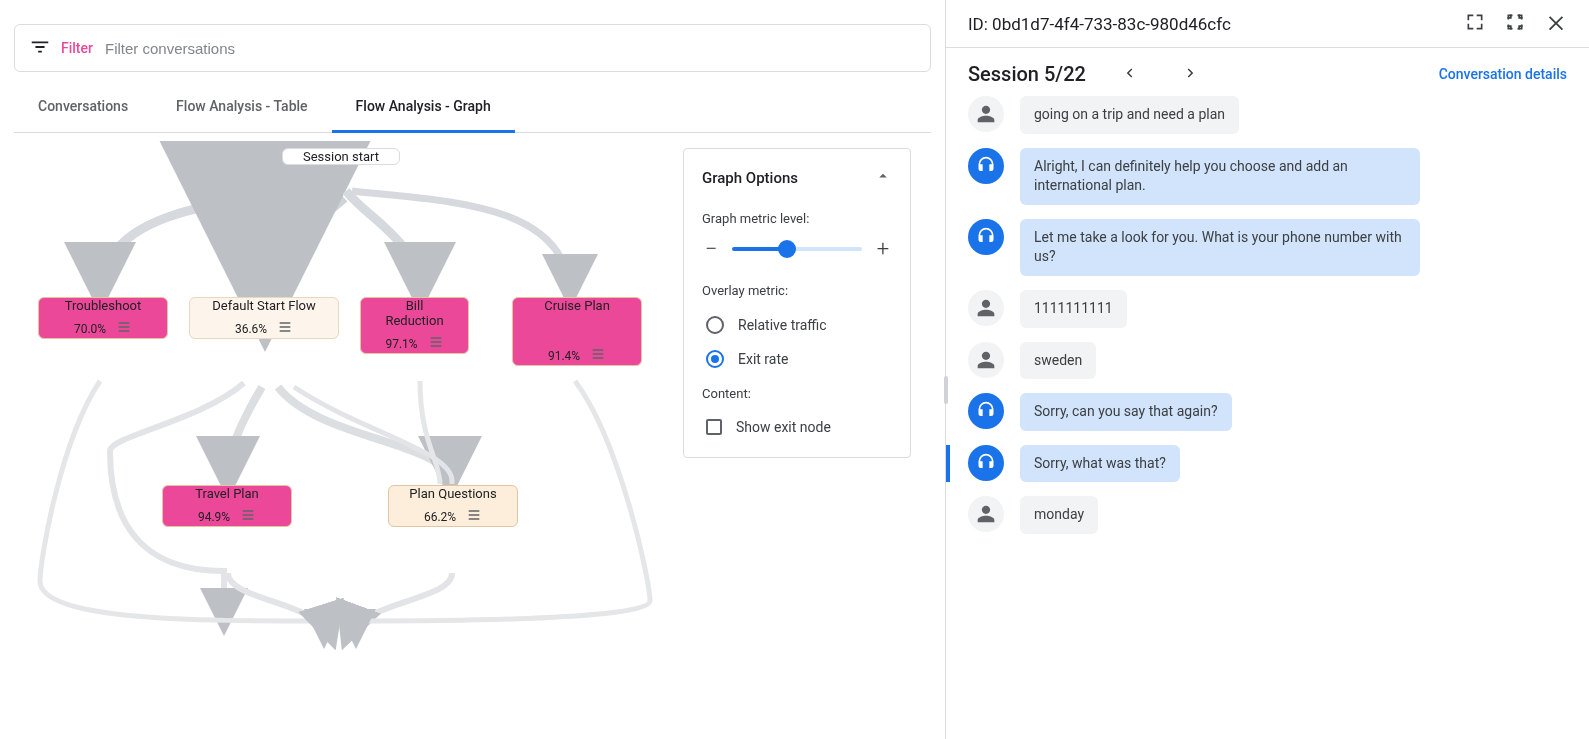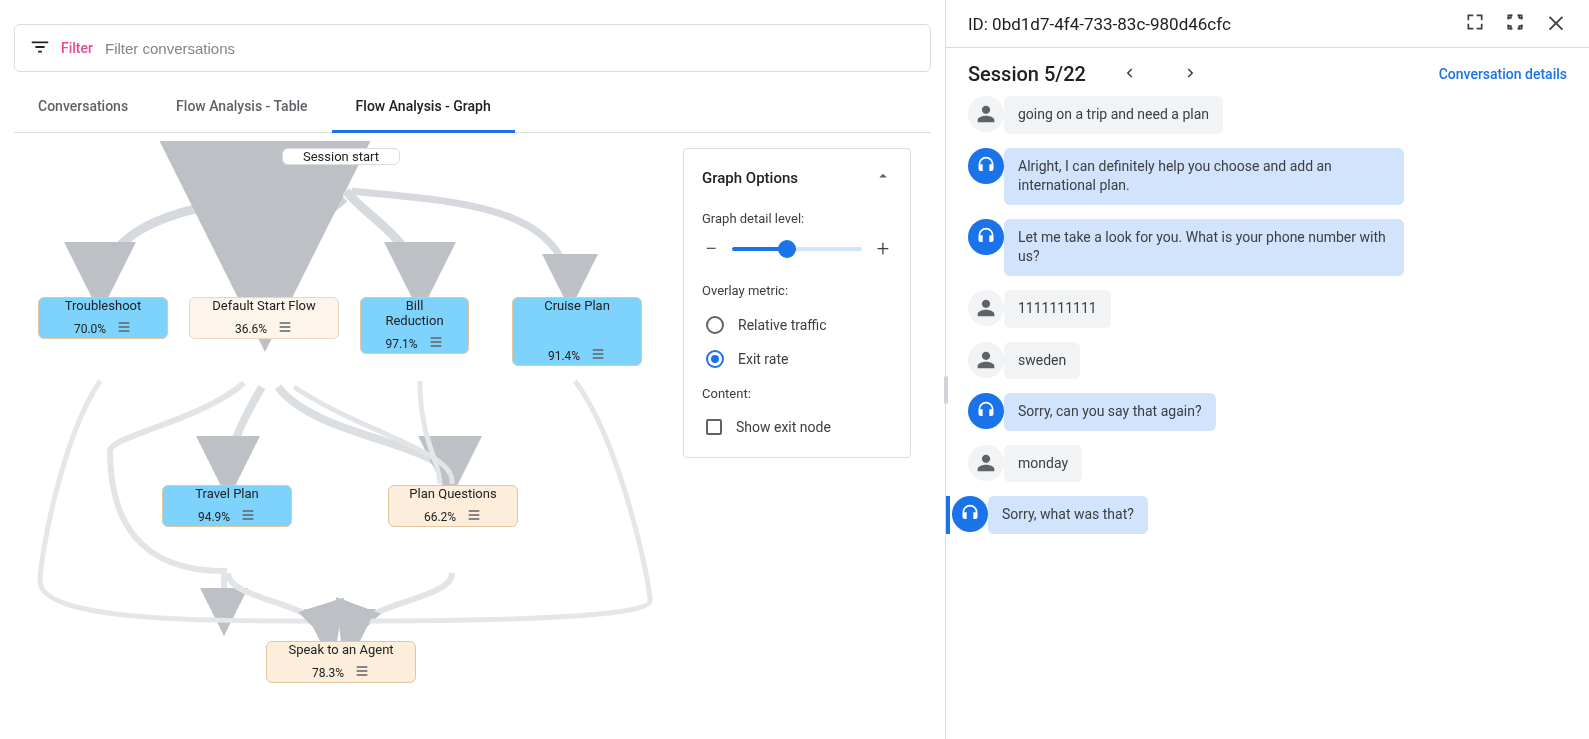--- a/index.html
+++ b/index.html
@@ -93,21 +93,21 @@
     justify-content: center;
     padding: 0 18px;
     font-size: 14px;
     text-align: center;
     box-shadow: 0 0 0 rgba(0,0,0,0);
   }
   .node.start {
     background: #fff;
   }
   .node.flow {
-    background: #7dd3fc;
+    background: #ec4899;
     border: 1px solid #e0c7a2;
   }
   .node.flow.light { background: #fceedb; }
   .node.flow.lighter { background: #fdf5eb; border-color: #e9d7bf; }
   .node .title { font-size: 13px; font-weight: 400; color: #202124; }
   .node .metric-row { display: flex; align-items: center; gap: 10px; margin-top: 6px; }
   .node .metric { font-size: 12px; color: #202124; }
   .node .list-icon svg { width: 16px; height: 16px; fill: #5f6368; }
   
   .options-panel {
@@ -190,20 +190,21 @@
   .messages {
     padding: 0 14px 20px 22px;
     display: flex;
     flex-direction: column;
     gap: 14px;
     overflow-y: auto;
   }
   .msg-row {
     display: flex;
     align-items: flex-start;
+    gap: 16px;
   }
   .avatar {
     width: 36px; height: 36px; border-radius: 50%;
     display: flex; align-items: center; justify-content: center;
     flex-shrink: 0;
   }
   .avatar.user { background: #f1f3f4; }
   .avatar.agent { background: #1a73e8; }
   .avatar svg { width: 20px; height: 20px; }
   .avatar.user svg { fill: #5f6368; }
@@ -342,40 +343,31 @@
       <div class="node flow light" style="left:388px; top:344px; width:130px;">
         <span class="title">Plan Questions</span>
         <div class="metric-row">
           <span class="metric">66.2%</span>
           <span class="list-icon"><svg viewBox="0 0 24 24">
                 <path d="M4 5h16v2H4V5zm0 6h16v2H4v-2zm0 6h16v2H4v-2z"></path>
               </svg></span>
         </div>
       </div>
 
-      <div class="node flow light" style="left:266px; top:500px; width:150px;">
-        <span class="title">Speak to an Agent</span>
-        <div class="metric-row">
-          <span class="metric">78.3%</span>
-          <span class="list-icon"><svg viewBox="0 0 24 24">
-                <path d="M4 5h16v2H4V5zm0 6h16v2H4v-2zm0 6h16v2H4v-2z"></path>
-              </svg></span>
-        </div>
-      </div>
 
       <div class="options-panel">
         <div class="options-header">
           <span>Graph Options</span>
           <span class="chev">
             <svg viewBox="0 0 24 24">
                 <path d="M7 14l5-5 5 5z"></path>
               </svg>
           </span>
         </div>
-        <div class="opt-label">Graph detail level:</div>
+        <div class="opt-label">Graph metric level:</div>
         <div class="slider-row">
           <span class="pm">−</span>
           <div class="slider-track">
             <div class="slider-thumb"></div>
           </div>
           <span class="pm">+</span>
         </div>
         <div class="opt-label">Overlay metric:</div>
         <div class="radio-row">
           <span class="radio"></span>
@@ -482,31 +474,31 @@
           <div class="bubble user">sweden</div>
         </div>
         <div class="msg-row">
           <div class="avatar agent">
             <svg viewBox="0 0 24 24">
               <path d="M12 1a9 9 0 00-9 9v5a3 3 0 003 3h2v-8H5v-0a7 7 0 1114 0v0h-3v8h2a3 3 0 003-3v-5a9 9 0 00-9-9z"></path>
             </svg>
           </div>
           <div class="bubble agent">Sorry, can you say that again?</div>
         </div>
+        <div class="msg-row highlighted">
+          <div class="avatar agent">
+            <svg viewBox="0 0 24 24">
+              <path d="M12 1a9 9 0 00-9 9v5a3 3 0 003 3h2v-8H5v-0a7 7 0 1114 0v0h-3v8h2a3 3 0 003-3v-5a9 9 0 00-9-9z"></path>
+            </svg>
+          </div>
+          <div class="bubble agent">Sorry, what was that?</div>
+        </div>
         <div class="msg-row">
           <div class="avatar user">
             <svg viewBox="0 0 24 24">
               <path d="M12 12c2.7 0 5-2.3 5-5s-2.3-5-5-5-5 2.3-5 5 2.3 5 5 5zm0 2c-3.3 0-10 1.7-10 5v3h20v-3c0-3.3-6.7-5-10-5z"></path>
             </svg>
           </div>
           <div class="bubble user">monday</div>
         </div>
-        <div class="msg-row highlighted">
-          <div class="avatar agent">
-            <svg viewBox="0 0 24 24">
-              <path d="M12 1a9 9 0 00-9 9v5a3 3 0 003 3h2v-8H5v-0a7 7 0 1114 0v0h-3v8h2a3 3 0 003-3v-5a9 9 0 00-9-9z"></path>
-            </svg>
-          </div>
-          <div class="bubble agent">Sorry, what was that?</div>
-        </div>
       </div>
   </div>
 </div>
 
 </body></html>

